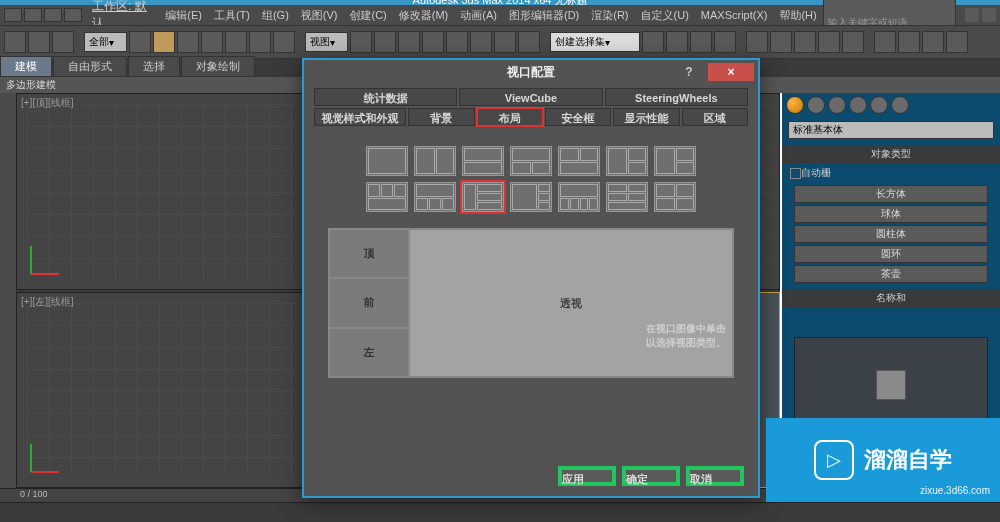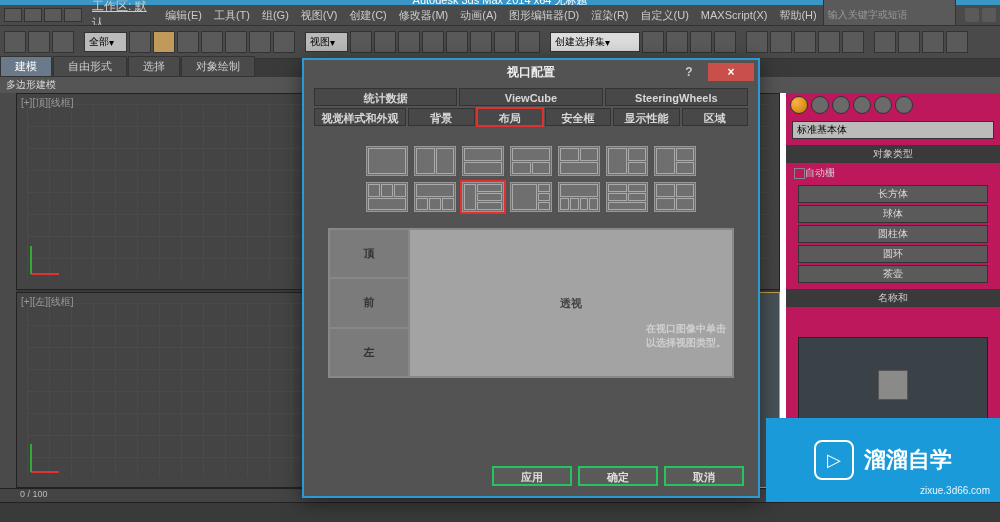--- a/index.html
+++ b/index.html
@@ -7,21 +7,21 @@
 
 
 .title-bar { height: 10px; background: #3a97c5; display: flex; align-items: center; justify-content: center; color: #fff; font-size: 11px; position: absolute; top: -5px; left: 0; right: 0; }
 
 
 .menu-bar { height: 20px; background: #4a4a4a; display: flex; align-items: center; padding: 0 4px; font-size: 11px; color: #ccc; position: absolute; top: 5px; left: 0; right: 0; }
 .menu-bar .corner-btns { display: flex; margin-right: 8px; }
 .menu-bar .corner-btn { width: 18px; height: 14px; background: #5a5a5a; margin-right: 2px; border: 1px solid #333; }
 .menu-bar .workspace-label { font-size: 12px; color: #ccc; margin-right: 4px; text-decoration: underline; }
 .menu-bar .menu-item { padding: 0 6px; white-space: nowrap; }
-.menu-bar .search-box { margin-left: auto; background: #5a5a5a; height: 32px; width: 140px; border: 1px solid #333; font-size: 10px; color: #999; padding: 0 4px; display: flex; align-items: center; }
+.menu-bar .search-box { margin-left: auto; background: #5a5a5a; height: 32px; width: 140px; border: 1px solid #333; font-size: 10px; color: #999; padding: 0 4px; display: flex; align-items: flex-end; }
 .menu-bar .end-icons { display: flex; margin-left: 6px; }
 .menu-bar .end-icon { width: 14px; height: 14px; background: #5a5a5a; margin-left: 3px; border-radius: 2px; }
 
 
 .toolbar { height: 34px; background: #4a4a4a; border-top: 1px solid #333; border-bottom: 1px solid #333; display: flex; align-items: center; padding: 0 4px; position: absolute; top: 25px; left: 0; right: 0; gap: 2px; }
 .toolbar .tb-btn { width: 22px; height: 22px; background: #5a5a5a; border: 1px solid #333; flex-shrink: 0; }
 .toolbar .tb-dd { height: 20px; background: #bbb; font-size: 10px; border: 1px solid #333; padding: 0 12px 0 4px; display: flex; align-items: center; text-align: center; }
 .toolbar .sep { width: 6px; }
 .toolbar .tb-btn.active { background: #c19a5b; }
 
@@ -41,21 +41,21 @@
 .viewport .grid-bg { position: absolute; inset: 10px; background-image: linear-gradient(#555 1px, transparent 1px), linear-gradient(90deg, #555 1px, transparent 1px); background-size: 22px 22px; opacity: 0.4; }
 .axis-gizmo { position: absolute; left: 14px; bottom: 14px; width: 40px; height: 40px; }
 .axis-gizmo .ax { position: absolute; left: 0; bottom: 0; height: 2px; transform-origin: left center; }
 .axis-gizmo .ax.x { width: 28px; background: #d33; }
 .axis-gizmo .ax.y { width: 28px; background: #3a3; transform: rotate(-90deg); }
 
 
 .left-strip { position: absolute; top: 93px; left: 0; width: 16px; bottom: 34px; background: #4a4a4a; }
 
 
-.right-panel { position: absolute; top: 93px; right: 0; width: 220px; bottom: 34px; background: #be185d; border-left: 6px solid #ffffff; }
+.right-panel { position: absolute; top: 93px; right: 0; width: 220px; bottom: 34px; background: #0c4a6e; border-left: 2px solid #ffffff; }
 .right-panel .rp-icons { height: 24px; display: flex; align-items: center; padding: 0 4px; gap: 3px; }
 .right-panel .rp-icon { width: 18px; height: 18px; background: #6a6a6a; border: 1px solid #333; border-radius: 50%; }
 .right-panel .rp-icon.first { background: radial-gradient(circle at 30% 30%, #ffb347, #c67a00); }
 .right-panel .rp-dd { margin: 4px 6px; height: 18px; background: #bbb; font-size: 10px; padding: 0 4px; border: 1px solid #333; display: flex; align-items: center; }
 .right-panel .rp-section-title { background: #3a3a3a; color: #ccc; font-size: 10px; text-align: center; padding: 2px 0; margin-top: 6px; }
 .right-panel .rp-checkbox-row { font-size: 10px; color: #ccc; padding: 3px 8px; display: flex; align-items: center; }
 .right-panel .rp-checkbox { width: 11px; height: 11px; border: 1px solid #888; }
 .right-panel .rp-btn { display: block; margin: 2px 12px; height: 18px; background: #5a5a5a; border: 1px solid #333; font-size: 10px; color: #ddd; text-align: center; line-height: 16px; }
 .right-panel .mini-vp { margin: 30px 12px 8px; height: 120px; background: #3a4248; border: 1px solid #222; position: relative; }
 .right-panel .mini-cube { position: absolute; top: 40%; left: 50%; transform: translate(-50%, -50%); width: 30px; height: 30px; background: #8a8a88; border: 1px solid #555; }
@@ -81,21 +81,21 @@
 .layout-thumb .c { background: #6f6f6f; border: 1px solid #aaa; }
 .layout-thumb.sel { outline: 2px solid #e03030; outline-offset: 0px; }
 
 .layout-preview { margin: 10px 24px; height: 150px; border: 1px solid #888; display: flex; position: relative; }
 .layout-preview .lp-left { width: 80px; display: flex; flex-direction: column; }
 .layout-preview .lp-cell { flex: 1; background: #7b7b7b; border: 1px solid #888; display: flex; align-items: center; justify-content: center; font-size: 11px; color: #333; }
 .layout-preview .lp-right { flex: 1; background: #a3a3a3; border: 1px solid #888; display: flex; align-items: center; justify-content: center; font-size: 11px; color: #444; }
 .dialog .hint-text { position: absolute; right: 32px; top: 262px; font-size: 10px; color: #cfcfcf; text-align: left; line-height: 1.4; }
 
 .dialog-buttons { position: absolute; bottom: 10px; right: 14px; display: flex; gap: 6px; }
-.dlg-btn { width: 80px; height: 20px; background: #5a5a5a; border: 2px solid #22c55e; color: #ddd; font-size: 11px; text-align: center; line-height: 18px; }
+.dlg-btn { width: 58px; height: 20px; background: #5a5a5a; border: 4px solid #22c55e; color: #ddd; font-size: 11px; line-height: 18px; }
 
 
 .watermark { position: absolute; bottom: 20px; right: 0; width: 234px; height: 84px; background: #1a9ad9; display: flex; align-items: center; justify-content: center; color: #fff; gap: 10px; }
 .watermark .wm-icon { width: 40px; height: 40px; border: 2px solid #fff; border-radius: 8px; display: flex; align-items: center; justify-content: center; font-size: 18px; }
 .watermark .wm-text { font-size: 22px; font-weight: bold; }
 .watermark .wm-sub { position: absolute; bottom: 6px; right: 10px; font-size: 10px; opacity: .9; }
 </style>
 </head>
 <body>
 

